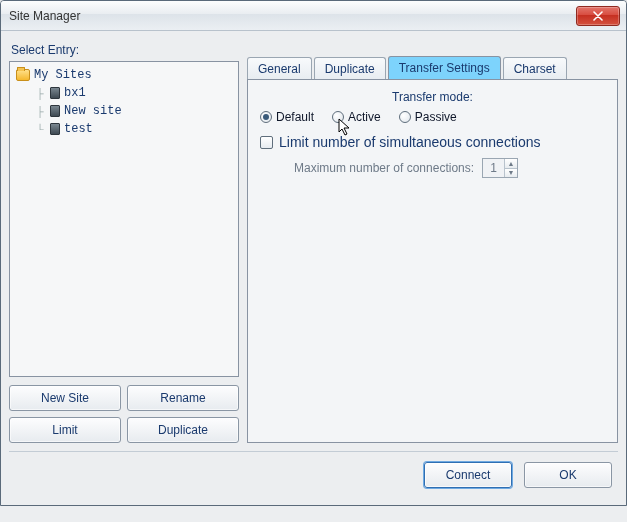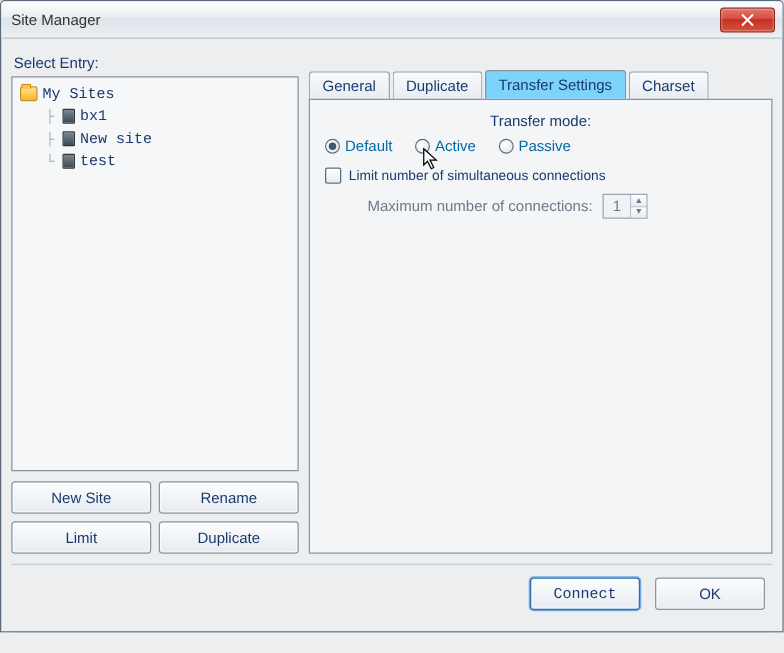--- a/index.html
+++ b/index.html
@@ -177,40 +177,40 @@
     display: flex;
     gap: 18px;
     align-items: center;
     position: relative;
     margin-bottom: 10px;
   }
   .radio {
     display: flex; align-items: center; gap: 4px;
     cursor: pointer;
     font-size: 12px;
-    color: #0369a1;
+    color: #0f172a;
   }
   .radio .dot {
     width: 12px; height: 12px;
     border: 1px solid #5f6e7c;
     border-radius: 50%;
     background: radial-gradient(circle at 35% 35%, #fff, #dfe5eb);
     position: relative;
     display: inline-block;
   }
   .radio.checked .dot::after {
     content:"";
     position:absolute; top:2px; left:2px;
     width:6px; height:6px;
     background:#3a5a7a;
     border-radius:50%;
   }
   .check-row {
     display: flex; align-items: center; gap: 6px;
-    font-size: 11px;
+    font-size: 14px;
     color: #1a3a6e;
     margin-bottom: 8px;
     cursor: pointer;
   }
   .check-box {
     width: 13px; height: 13px;
     border: 1px solid #5f6e7c;
     background: linear-gradient(to bottom, #fff, #e6ebf0);
     border-radius: 2px;
   }
@@ -272,21 +272,20 @@
     border-radius: 3px;
     font-size: 12px;
     color: #1a3a6e;
     display:flex; align-items:center; justify-content:center;
     cursor:pointer;
     box-shadow: inset 0 0 0 1px rgba(255,255,255,.6);
   }
   .action-btn.primary {
     border: 1px solid #2f6fb3;
     box-shadow: 0 0 0 1px #6fa9e1, inset 0 0 0 1px rgba(255,255,255,.7);
-    font-family: Liberation Mono, monospace;
   }
 </style>
 </head>
 <body>
 
 <div class="window">
 
   <div class="titlebar">
     <div class="title">Site Manager</div>
     <div class="close-btn">

